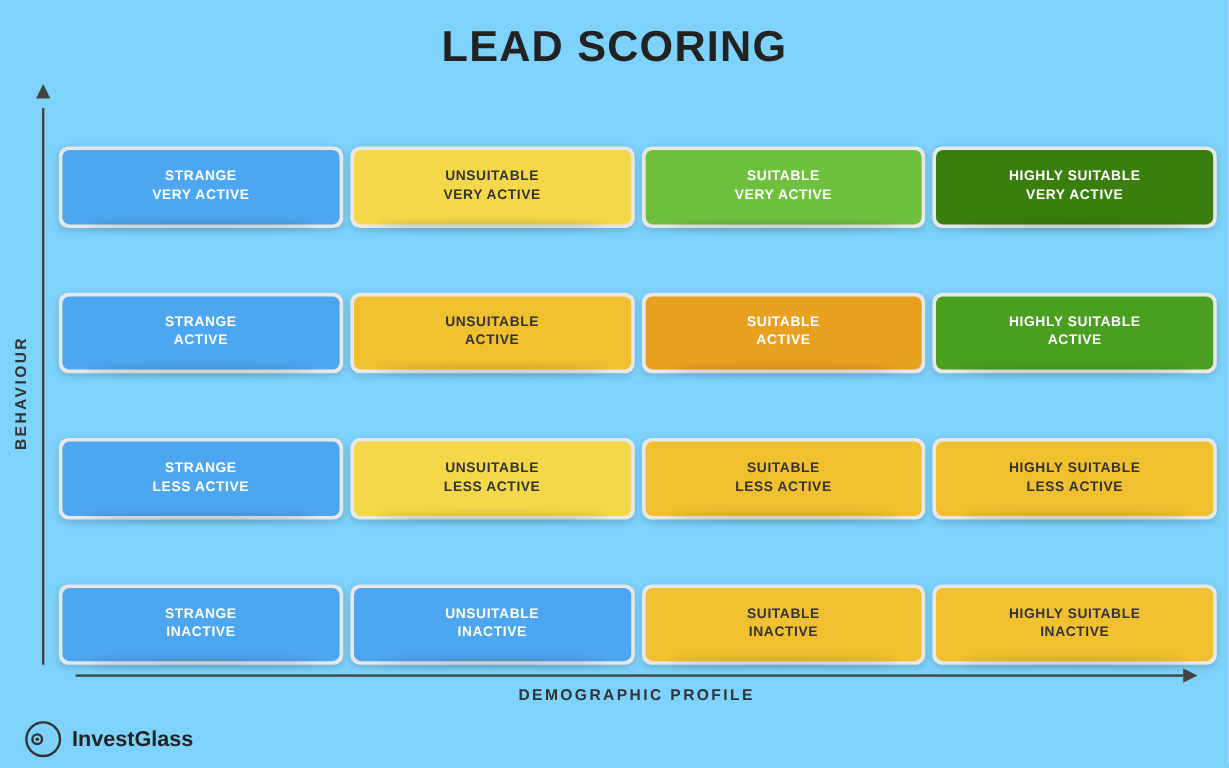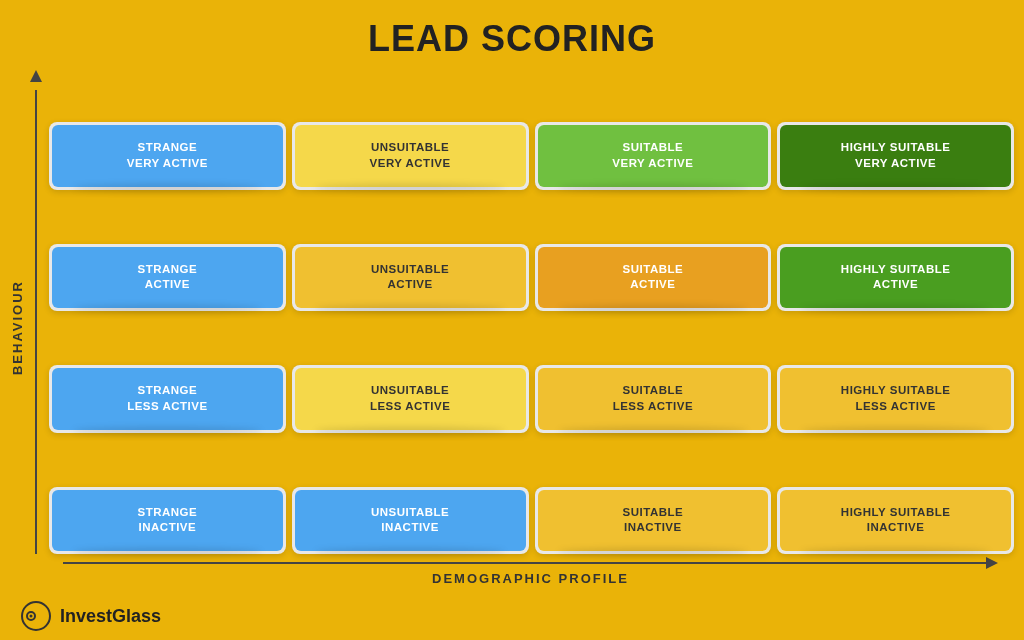--- a/index.html
+++ b/index.html
@@ -9,21 +9,21 @@
       background: #f5f5f5;
       font-family: Arial, sans-serif;
       overflow: hidden;
       display: flex;
       align-items: center;
       justify-content: center;
     }
     .container {
       width: 1024px;
       height: 640px;
-      background: #eab308;
+      background: #7dd3fc;
       position: relative;
       display: flex;
       flex-direction: column;
       align-items: center;
     }
     .title {
       font-size: 36px;
       font-weight: 900;
       color: #222;
       margin-top: 18px;

